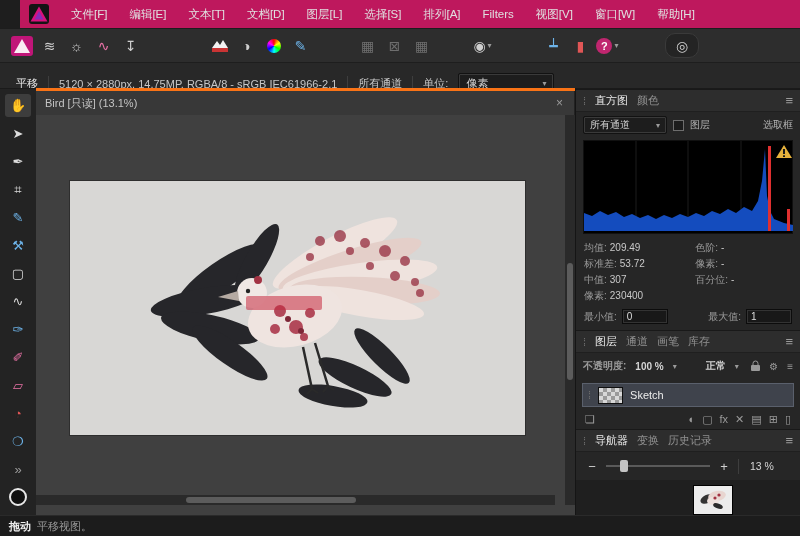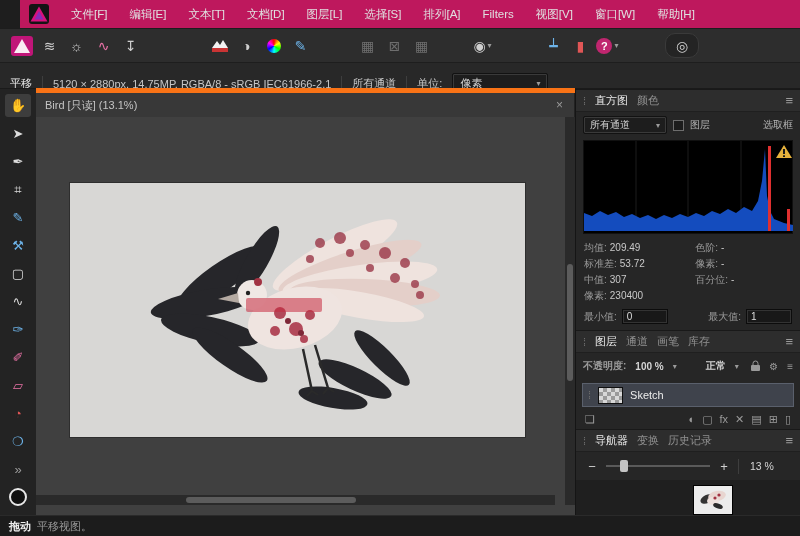--- a/index.html
+++ b/index.html
@@ -17,35 +17,35 @@
   .tbtn { height:25px; min-width:27px; display:flex; align-items:center; justify-content:center; gap:2px; color:#cfcfcf; font-size:14px; border-radius:3px; }
   .tbtn .caret { font-size:8px; color:#9a9a9a; }
   .persona { width:28px; height:25px; }
   .sp70{width:62px;} .sp40{width:40px;} .sp38{width:34px;} .sp48{width:44px;}
   .gray { color:#6e6e6e; }
   .wheel { width:14px; height:14px; border-radius:50%; background:conic-gradient(#f00,#ff0,#0f0,#0ff,#00f,#f0f,#f00); }
   .helpdot { width:16px; height:16px; border-radius:50%; background:#c0266f; color:#fff; font-size:11px; font-weight:bold; display:flex; align-items:center; justify-content:center; }
   .pill { background:#242424; border:1px solid #3a3a3a; border-radius:10px; min-width:34px; }
 
   
-  .contextbar { position:absolute; top:62px; left:0; right:0; height:42px; background:#282828; border-top:1px solid #1e1e1e; display:flex; align-items:center; gap:10px; padding:0 10px; font-size:11px; color:#c6c6c6; }
+  .contextbar { position:absolute; top:62px; left:0; right:0; height:42px; background:#282828; border-top:1px solid #1e1e1e; display:flex; align-items:center; gap:10px; padding:0 16px; font-size:11px; color:#c6c6c6; }
   .ctx-tool { color:#eee; }
   .vsep { width:1px; height:15px; background:#3e3e3e; }
   .dropdown { display:flex; align-items:center; justify-content:space-between; gap:8px; background:#1d1d1d; border:1px solid #121212; box-shadow:inset 0 0 0 1px #3a3a3a; padding:2px 7px; border-radius:2px; min-width:96px; color:#d5d5d5; }
   .dd-caret { font-size:8px; color:#9a9a9a; }
 
   
   .tools { position:absolute; top:88px; bottom:21px; left:0; width:36px; background:#232323; border-top:1px solid #1a1a1a; display:flex; flex-direction:column; align-items:center; padding-top:5px; gap:5px; }
   .tool { width:26px; height:23px; display:flex; align-items:center; justify-content:center; font-size:13px; color:#dcdcdc; border-radius:3px; }
   .tool.active { background:#3d3d3d; }
   .t-blue { color:#6db3e8; } .t-pink { color:#e871a6; } .t-red { color:#e05656; } .t-dim { color:#9a9a9a; }
   .swatch { width:18px; height:18px; border-radius:50%; border:2px solid #e8e8e8; background:#111; margin-top:2px; }
 
   
-  .canvas-wrap { position:absolute; left:36px; top:88px; right:225px; bottom:21px; background:#404040; border-top:5px solid #f97316; }
+  .canvas-wrap { position:absolute; left:36px; top:88px; right:225px; bottom:21px; background:#404040; border-top:3px solid #f97316; }
   .tabbar { height:24px; background:#2b2b2b; display:flex; }
   .doc-tab { flex:1; display:flex; align-items:center; justify-content:space-between; padding:0 9px; background:#383838; border-right:1px solid #222; font-size:11px; color:#c4c4c4; }
   .tab-close { color:#9a9a9a; font-size:12px; padding:0 2px; }
   .canvas { position:absolute; top:24px; left:0; right:10px; bottom:10px; overflow:hidden; }
   .artwork { position:absolute; left:34px; top:66px; box-shadow:0 0 0 1px #2e2e2e; }
   .hscroll { position:absolute; left:0; right:10px; bottom:0; height:10px; background:#2a2a2a; }
   .hscroll .thumb { position:absolute; left:150px; width:170px; top:2px; bottom:2px; background:#5c5c5c; border-radius:4px; }
   .vscroll { position:absolute; top:24px; bottom:10px; right:0; width:10px; background:#2a2a2a; }
   .vscroll .thumb { position:absolute; top:38%; height:30%; left:2px; right:2px; background:#5c5c5c; border-radius:4px; }
 

